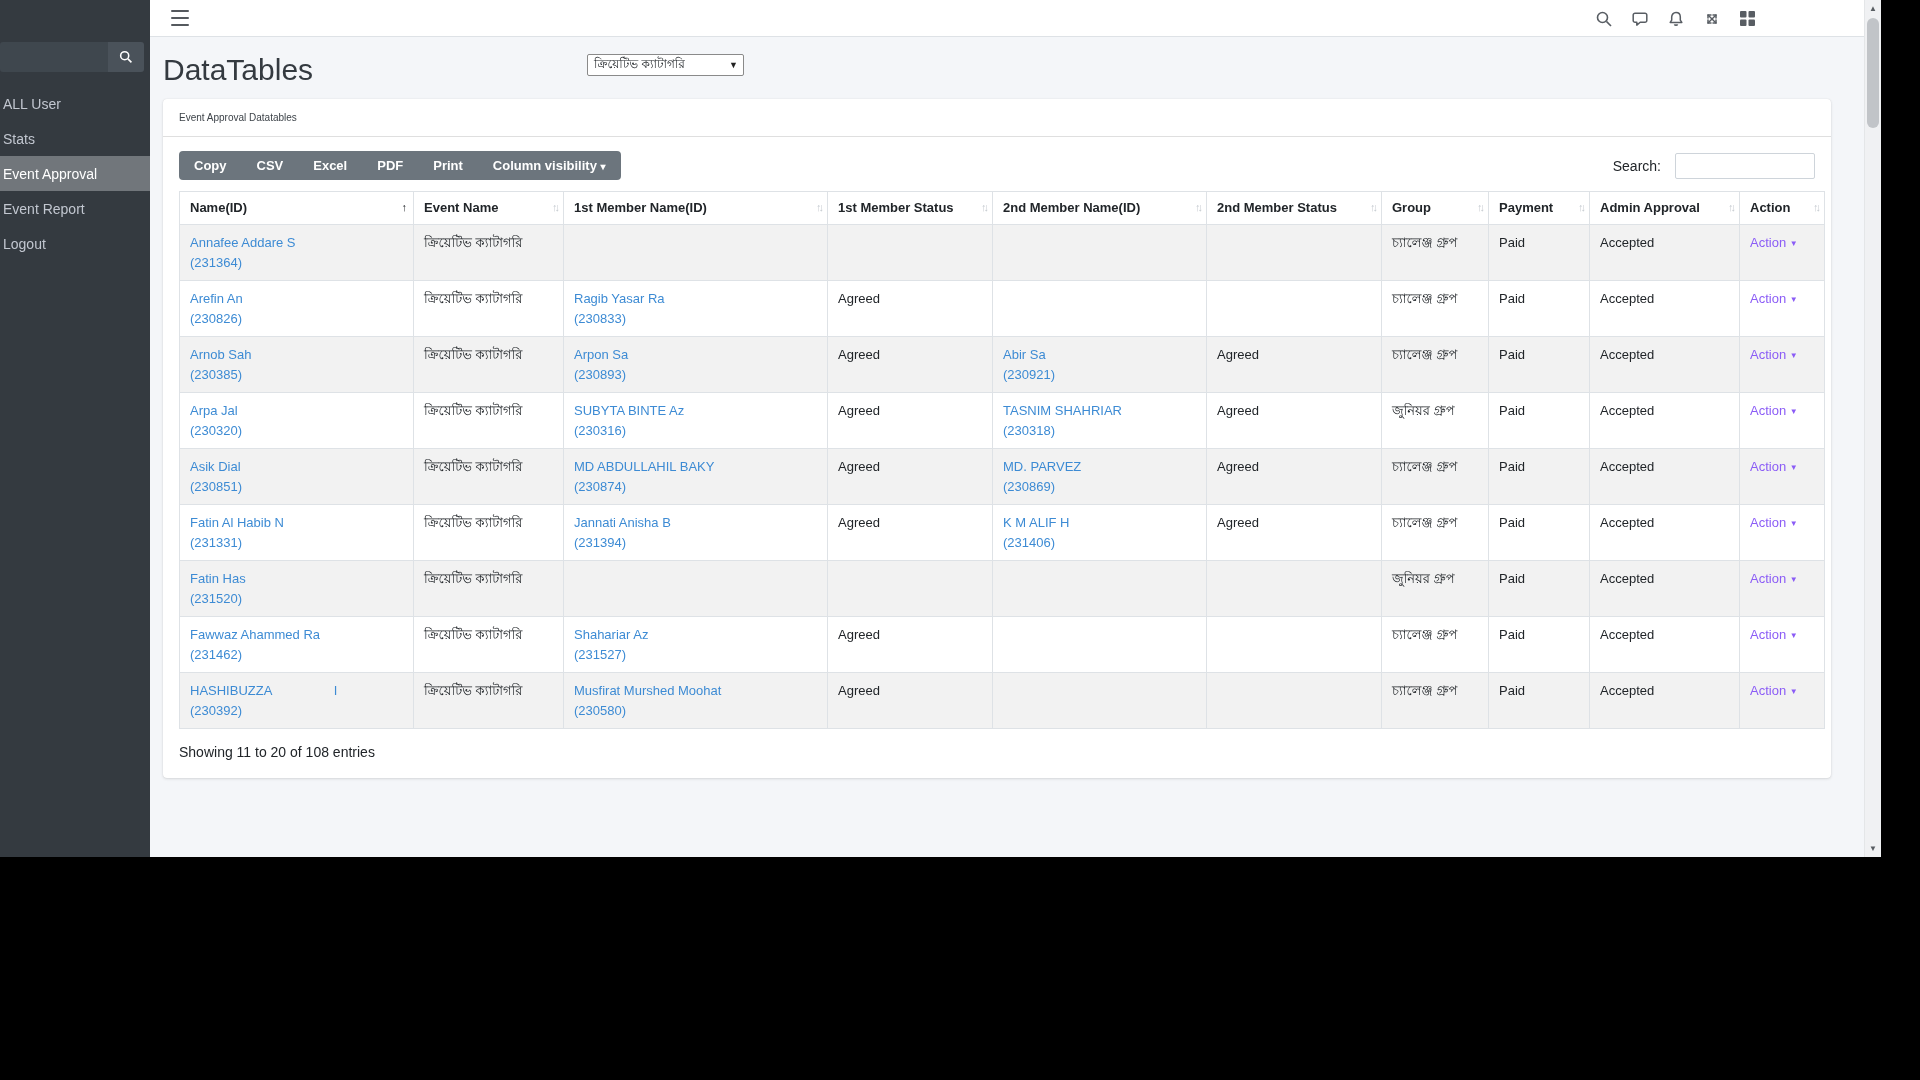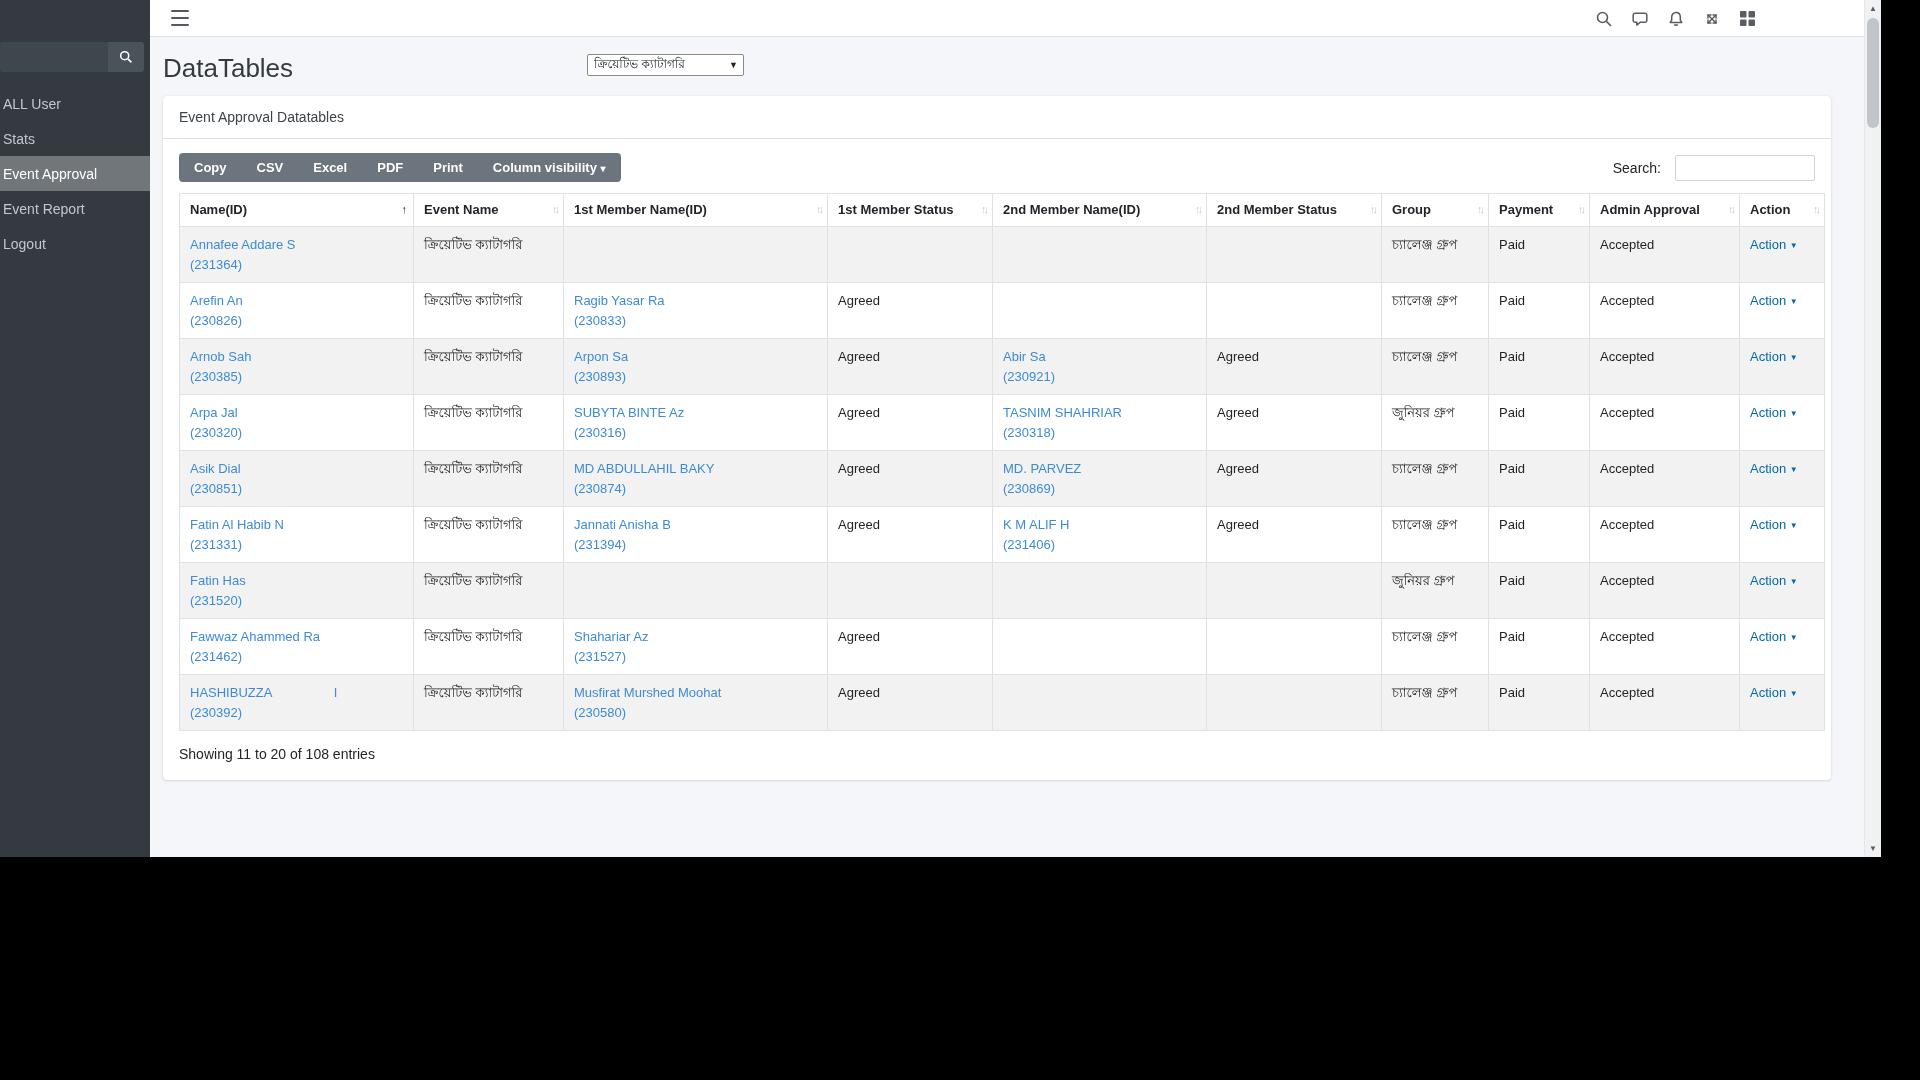--- a/index.html
+++ b/index.html
@@ -30,33 +30,33 @@
 
   
   .topbar{ position:absolute; left:150px; top:0; width:1714px; height:37px; background:#fff; border-bottom:1px solid #dee2e6; z-index:4; }
   .hamburger{ position:absolute; left:21px; top:10px; width:18px; height:16px; display:flex; flex-direction:column; justify-content:space-between; cursor:pointer; }
   .hamburger span{ display:block; height:2px; background:#55595e; border-radius:1px; }
   .topbar-icons{ position:absolute; right:107px; top:0; height:37px; display:flex; align-items:center; gap:17px; }
   .tb-icon{ width:19px; height:19px; display:flex; align-items:center; justify-content:center; cursor:pointer; }
 
   
   .content{ position:absolute; left:150px; top:37px; width:1714px; height:820px; }
-  .page-title{ font-size:26px; font-weight:500; color:#343a40; margin:16px 0 12px 13px; }
+  .page-title{ font-size:30px; font-weight:500; color:#343a40; margin:16px 0 12px 13px; }
   .category-select{
     position:absolute; left:437px; top:17px; width:157px; height:22px; background:#fff;
     border:1px solid #8a8a8a; border-radius:2px; display:flex; align-items:center; justify-content:space-between;
     font-size:12px; padding:0 5px 0 6px; cursor:pointer;
   }
   .category-select .caret{ font-size:9px; color:#222; }
 
   .card{
     margin:0 33px 0 13px; background:#fff; border-radius:4px;
     box-shadow:0 0 1px rgba(0,0,0,.12), 0 1px 3px rgba(0,0,0,.12);
   }
-  .card-header{ padding:13px 16px; font-size:14px; color:#3d4349; border-bottom:1px solid rgba(0,0,0,.125); }
+  .card-header{ padding:13px 16px; font-size:10px; color:#3d4349; border-bottom:1px solid rgba(0,0,0,.125); }
   .card-body{ padding:14px 16px 18px 16px; }
 
   .table-controls{ display:flex; justify-content:space-between; align-items:center; }
   .export-group{ display:flex; background:#6c757d; border-radius:4px; overflow:hidden; }
   .export-btn{
     background:transparent; border:none; color:#fff; font-size:13px; font-weight:600;
     padding:7px 15px; cursor:pointer; font-family:"Liberation Sans",sans-serif;
   }
   .search-wrap{ display:flex; align-items:center; gap:14px; font-size:14px; color:#212529; }
   .search-wrap input{
@@ -69,21 +69,21 @@
   table.data th, table.data td{ border:1px solid #dee2e6; vertical-align:top; text-align:left; }
   table.data th{
     padding:8px 10px; font-weight:700; font-size:13px; color:#212529; height:33px; cursor:pointer;
     position:relative; white-space:nowrap; overflow:hidden;
   }
   table.data td{ padding:8px 10px; height:52px; line-height:1.5; overflow:hidden; white-space:pre-wrap; }
   table.data tbody tr:nth-child(odd){ background:#f2f2f2; }
   .sort-icons{ position:absolute; right:6px; top:9px; font-size:11px; color:#c6cbd0; letter-spacing:-3px; }
   .sort-icons.active{ color:#212529; letter-spacing:0; }
   .cell-link{ color:#3d8bd4; text-decoration:none; cursor:pointer; display:block; }
-  .action-link{ color:#0369a1; text-decoration:none; cursor:pointer; white-space:nowrap; }
+  .action-link{ color:#8b5cf6; text-decoration:none; cursor:pointer; white-space:nowrap; }
   .action-link .caret{ font-size:8px; position:relative; top:-1px; }
 
   
   .c0{width:234px}.c1{width:150px}.c2{width:264px}.c3{width:165px}.c4{width:214px}
   .c5{width:175px}.c6{width:107px}.c7{width:101px}.c8{width:150px}.c9{width:85px}
 
   
   .table-footer{ display:flex; justify-content:space-between; align-items:center; margin-top:15px; }
   .showing-text{ font-size:14px; color:#212529; }
   .pagination{ display:flex; list-style:none; }

